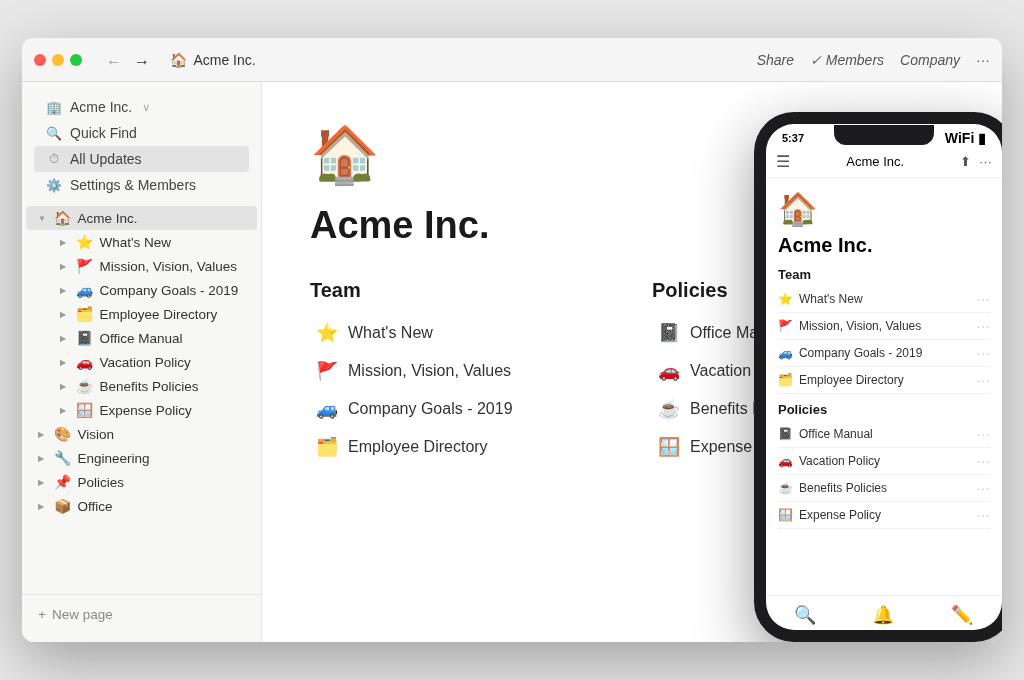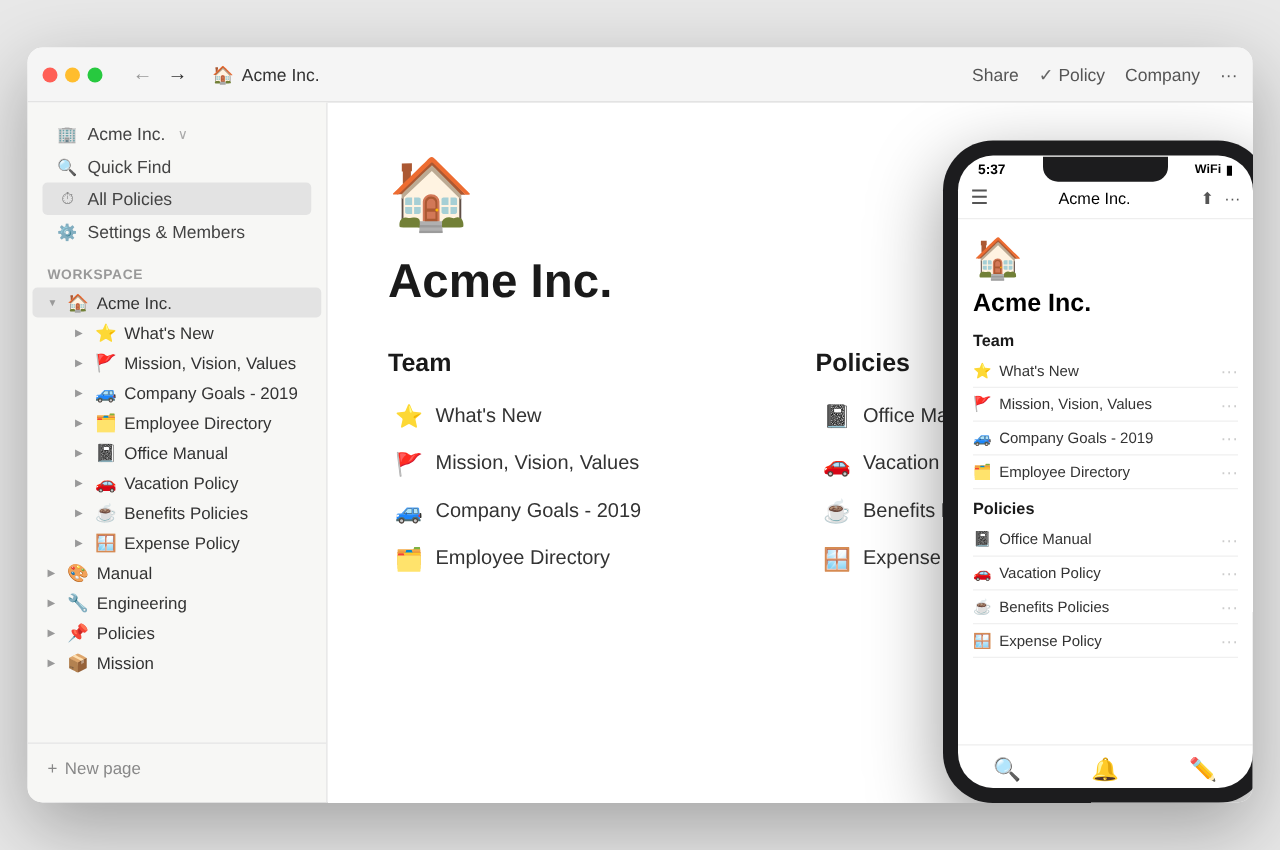--- a/index.html
+++ b/index.html
@@ -73,20 +73,21 @@
       color: #333;
     }
 
     .header-right {
       margin-left: auto;
       display: flex;
       align-items: center;
       gap: 16px;
       font-size: 14px;
       color: #555;
+      font-style: italic;
     }
     .header-right .updates-btn {
       display: flex;
       align-items: center;
       gap: 4px;
     }
     .header-right .checkmark { color: #666; }
 
     
     .app-body {
@@ -347,21 +348,21 @@
       <button class="nav-arrow active">→</button>
     </div>
     <div class="breadcrumb">
       <span>🏠</span>
       <span>Acme Inc.</span>
     </div>
     <div class="header-right">
       <span>Share</span>
       <span class="updates-btn">
         <span class="checkmark">✓</span>
-        <span>Policy</span>
+        <span>Members</span>
       </span>
       <span>Company</span>
       <span>···</span>
     </div>
   </div>
 
   <div class="app-body">
 
     <div class="sidebar">
       <div class="sidebar-top">
@@ -369,29 +370,28 @@
           <span class="icon">🏢</span>
           <span>Acme Inc.</span>
           <span style="color:#aaa;font-size:11px;margin-left:2px;">∨</span>
         </div>
         <div class="sidebar-item">
           <span class="icon">🔍</span>
           <span>Quick Find</span>
         </div>
         <div class="sidebar-item active">
           <span class="icon">⏱</span>
-          <span>All Policies</span>
+          <span>All Updates</span>
         </div>
         <div class="sidebar-item">
           <span class="icon">⚙️</span>
           <span>Settings &amp; Members</span>
         </div>
       </div>
 
-      <div class="sidebar-section-label">WORKSPACE</div>
 
       <div class="workspace-item selected">
         <span class="tri">▼</span>
         <span class="emoji">🏠</span>
         <span class="label">Acme Inc.</span>
       </div>
 
       <div class="nested" id="sidebar-nested">
           <div class="workspace-item">
             <span class="tri">▶</span>
@@ -432,36 +432,36 @@
             <span class="tri">▶</span>
             <span class="emoji">🪟</span>
             <span class="label">Expense Policy</span>
           </div>
         </div>
 
       <div id="sidebar-toplevel">
           <div class="workspace-item">
             <span class="tri">▶</span>
             <span class="emoji">🎨</span>
-            <span class="label">Manual</span>
+            <span class="label">Vision</span>
           </div>
           <div class="workspace-item">
             <span class="tri">▶</span>
             <span class="emoji">🔧</span>
             <span class="label">Engineering</span>
           </div>
           <div class="workspace-item">
             <span class="tri">▶</span>
             <span class="emoji">📌</span>
             <span class="label">Policies</span>
           </div>
           <div class="workspace-item">
             <span class="tri">▶</span>
             <span class="emoji">📦</span>
-            <span class="label">Mission</span>
+            <span class="label">Office</span>
           </div>
         </div>
 
       <div class="sidebar-footer">
         <div class="new-page-btn">
           <span>+</span>
           <span>New page</span>
         </div>
       </div>
     </div>
@@ -514,21 +514,21 @@
                 </div>
               </div>
           </div>
         </div>
 
         <div class="phone-mockup">
           <div class="phone-notch"></div>
           <div class="phone-screen">
             <div class="phone-status-bar">
               <span>5:37</span>
-              <div style="display:flex;gap:4px;font-size:10px;">
+              <div style="display:flex;gap:4px;font-size:14px;">
                 <span>WiFi</span>
                 <span>▮</span>
               </div>
             </div>
             <div class="phone-nav-bar">
               <span style="font-size:16px;color:#555;">☰</span>
               <span class="nav-title">Acme Inc.</span>
               <div class="phone-nav-icons">
                 <span>⬆</span>
                 <span>···</span>

